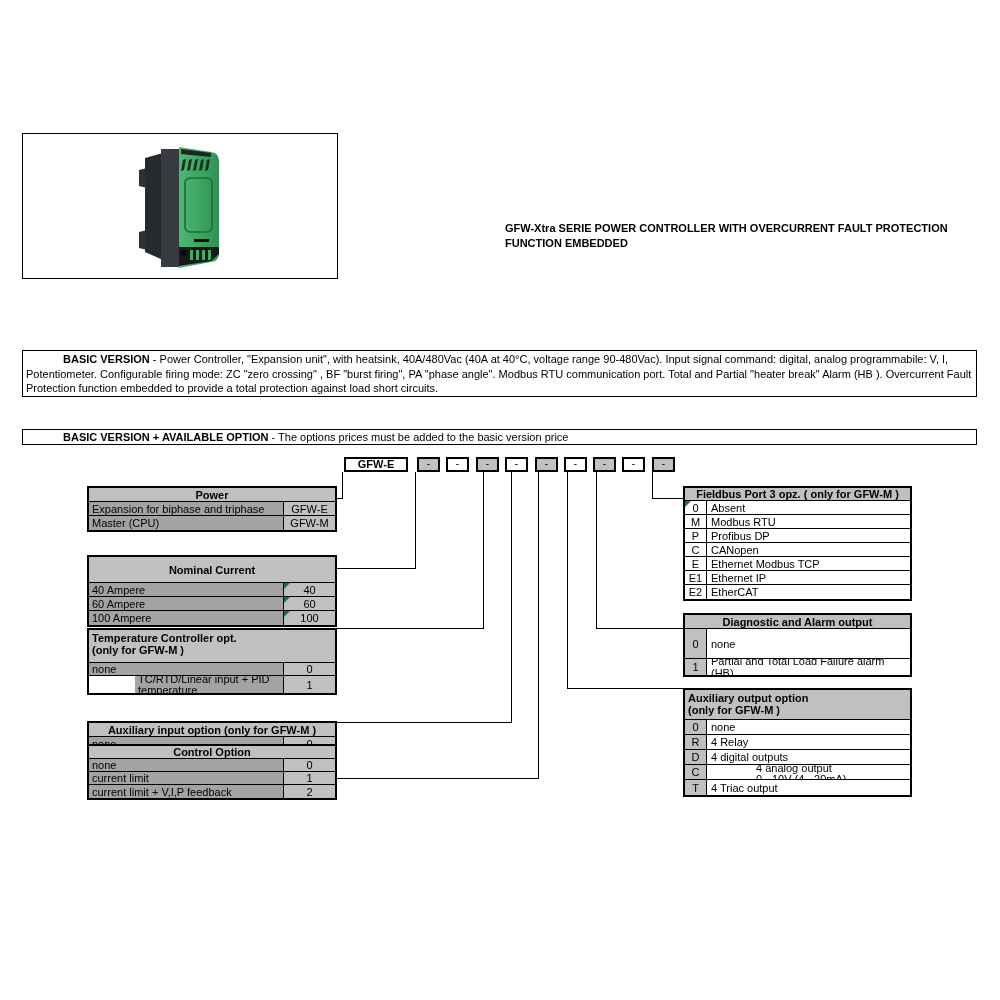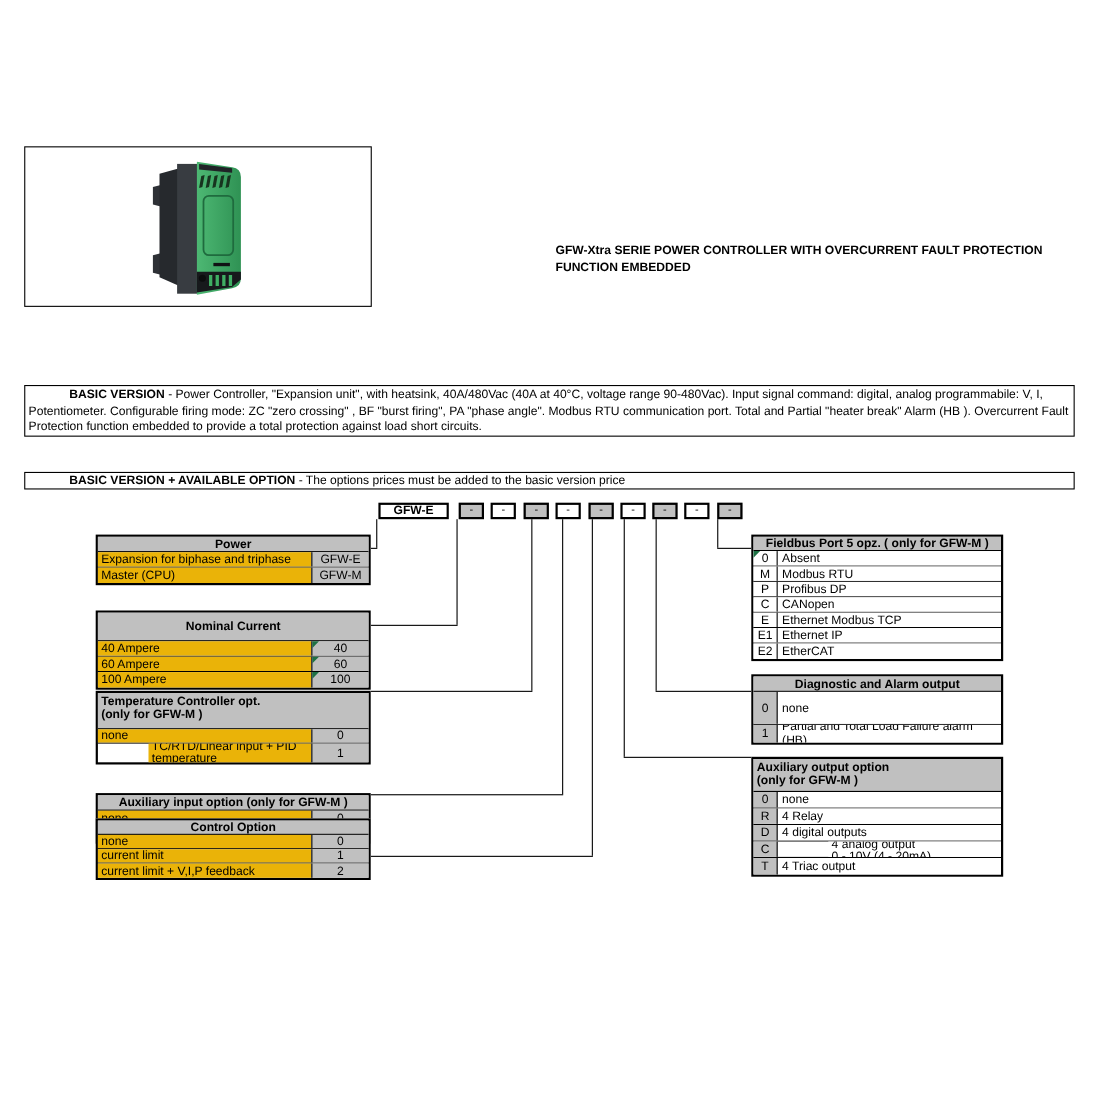--- a/index.html
+++ b/index.html
@@ -30,21 +30,21 @@
   .hline { position:absolute; height:1px; background:#000; }
 
   
   .tbl { position:absolute; border:2px solid #000; background:#fff; font-size:11px; }
   .tbl-left { left:87px; width:250px; }
   .tbl-right { left:683px; width:229px; }
   .thead { background:#c0c0c0; font-weight:bold; border-bottom:1px solid #000; display:flex; align-items:center; justify-content:center; text-align:center; line-height:12px; }
   .thead.left-align { justify-content:flex-start; text-align:left; padding:2px 3px; display:block; }
   .trow { display:flex; border-bottom:1px solid #000; }
   .trow:last-child { border-bottom:none; }
-  .c-label { flex:1; padding:0 3px; display:flex; align-items:center; overflow:hidden; background:#eab308; }
+  .c-label { flex:1; padding:0 3px; display:flex; align-items:center; overflow:hidden; background:#a3a3a3; }
   .c-val { width:52px; border-left:1px solid #000; background:#c0c0c0; display:flex; align-items:center; justify-content:center; position:relative; }
   .c-code { width:22px; border-right:1px solid #000; display:flex; align-items:center; justify-content:center; position:relative; }
   .c-code.gray { background:#c0c0c0; }
   .c-code.white { background:#fff; }
   .c-text { flex:1; padding:0 4px; display:flex; align-items:center; overflow:hidden; background:#fff; }
   .tri { position:absolute; left:0; top:0; width:0; height:0; border-top:6px solid #1e7145; border-right:6px solid transparent; }
 
   
   .clip2 { display:block; overflow:hidden; line-height:11px; padding:0 3px;margin-left:46px; }
   .clip2 .in { margin-top:-2px; }
@@ -201,21 +201,21 @@
       <div class="c-label">current limit</div>
       <div class="c-val">1</div>
     </div>
     <div class="trow" style="height:13px">
       <div class="c-label">current limit +  V,I,P feedback</div>
       <div class="c-val">2</div>
     </div>
   </div>
 
   <div class="tbl tbl-right" style="top:486px">
-    <div class="thead" style="height:13px">Fieldbus Port 5 opz. ( only for GFW-M )</div>
+    <div class="thead" style="height:13px">Fieldbus Port 3 opz. ( only for GFW-M )</div>
     <div class="trow" style="height:14px">
       <div class="c-code white">
           <span class="tri"></span>
           <span>0</span>
         </div>
       <div class="c-text">Absent</div>
     </div>
     <div class="trow" style="height:14px">
       <div class="c-code white">M</div>
       <div class="c-text">Modbus RTU</div>

